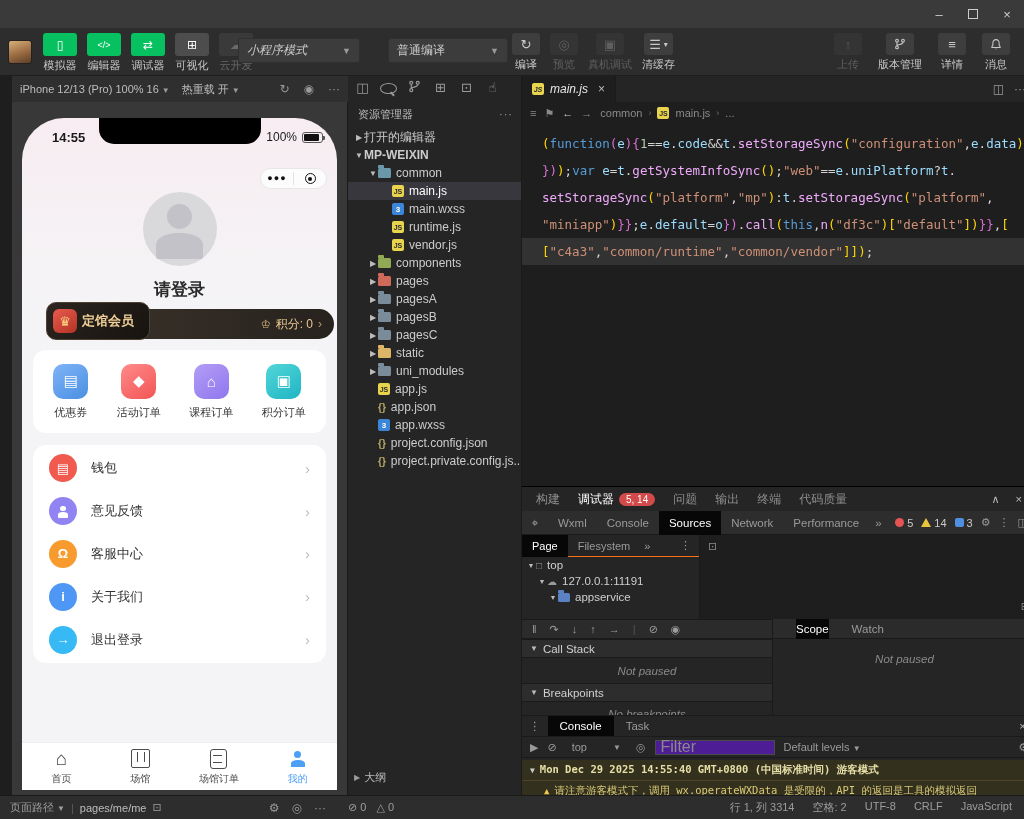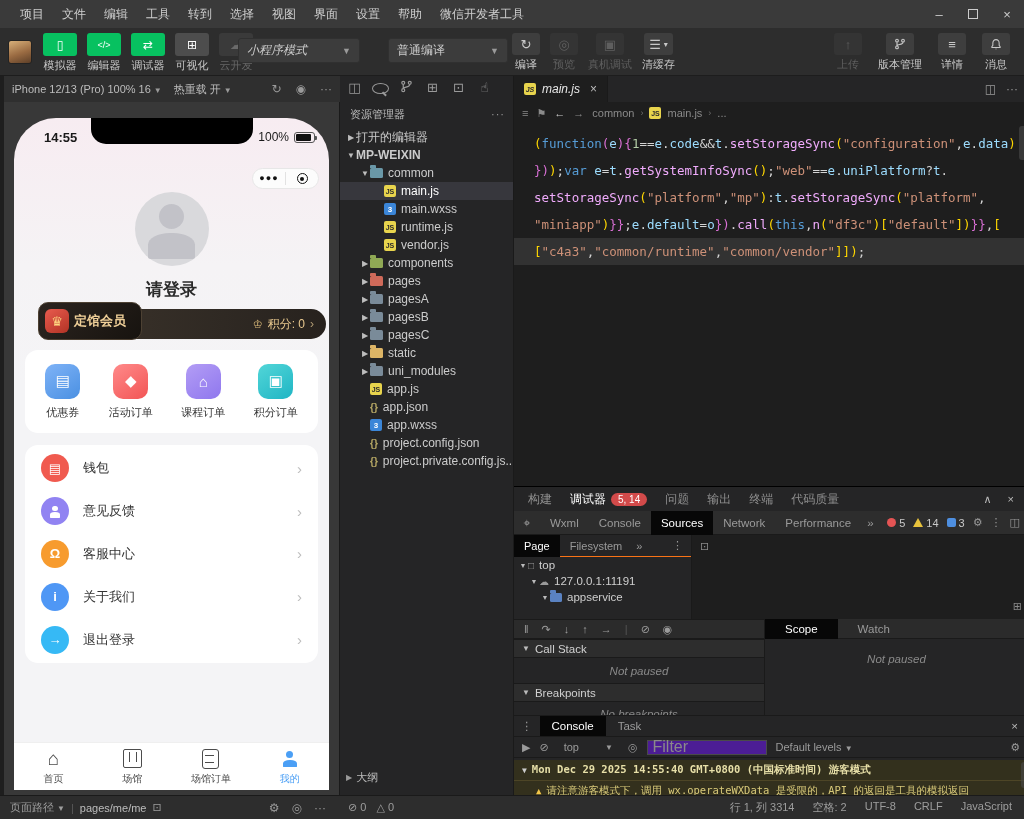--- a/index.html
+++ b/index.html
@@ -36,21 +36,21 @@
   .acticons { position:absolute; left:512px; top:5px; display:flex; gap:10px; }
   .actbtn { display:flex; flex-direction:column; align-items:center; gap:2px; }
   .actbtn .ab-ic { min-width:28px; height:22px; padding:0 5px; border-radius:3px; background:#3e3e3e;
     display:flex; align-items:center; justify-content:center; gap:3px; color:#c8c8c8; font-size:13px; }
   .actbtn.dis .ab-ic { color:#5f5f5f; background:#343434; }
   .actbtn .ab-lab { font-size:11px; color:#c8c8c8; white-space:nowrap; }
   .actbtn.dis .ab-lab { color:#5f5f5f; }
   .rightacts { position:absolute; right:14px; top:5px; display:flex; gap:16px; }
 
   
-  .main { position:absolute; left:4px; top:76px; width:988px; height:719px; }
+  .main { position:absolute; left:12px; top:76px; width:988px; height:719px; }
   .simcol { position:absolute; left:0; top:0; width:336px; height:719px; background:#383838; border-right:1px solid #1a1a1a; }
   .explorer { position:absolute; left:336px; top:0; width:174px; height:719px; background:#252526; border-right:1px solid #1a1a1a; }
   .editorcol { position:absolute; left:510px; top:0; width:514px; height:719px; background:#1e1e1e; }
 
   
   .simbar { position:absolute; left:0; top:0; width:336px; height:26px; background:#2f2f2f; color:#bdbdbd; font-size:11px;
     display:flex; align-items:center; padding:0 8px; gap:12px; }
   .simbar .caret { font-size:8px; color:#9a9a9a; margin-left:3px; }
   .simbar-right { margin-left:auto; display:flex; gap:14px; color:#9a9a9a; font-size:12px; }
   .phone { position:absolute; left:10px; top:42px; width:315px; height:672px; border-radius:42px 42px 0 0;
@@ -181,21 +181,21 @@
   .srctree .arr { width:10px; text-align:center; font-size:7px; color:#bbb; }
   .srctree .sic { margin-right:5px; color:#9a9a9a; font-size:10px; }
   .src-main { position:absolute; left:178px; top:48px; width:336px; height:84px; background:#1e1e1e; }
   .src-main .corner-ic { position:absolute; right:6px; bottom:6px; color:#8a8a8a; font-size:11px; }
   .src-main .top-ic { position:absolute; left:8px; top:5px; color:#8a8a8a; font-size:11px; }
   .dbgctl { position:absolute; left:0; top:132px; width:250px; height:20px; border-top:1px solid #1a1a1a; border-bottom:1px solid #1a1a1a;
     display:flex; align-items:center; gap:13px; padding:0 10px; color:#9c9c9c; font-size:11px; background:#2b2b2b; }
   .scope-pane { position:absolute; left:250px; top:132px; width:264px; height:177px; border-left:1px solid #1a1a1a; background:#252526; }
   .scope-tabs { height:20px; display:flex; align-items:center; font-size:11.5px; color:#9a9a9a; background:#2b2b2b;
     border-bottom:1px solid #1a1a1a; }
-  .scope-tab { padding:0 20px; height:20px; display:flex; align-items:center; }
+  .scope-tab { padding:0 0; height:20px; display:flex; align-items:center;margin-left:23px; }
   .scope-tab.on { background:#070707; color:#fff; }
   .pane-empty { text-align:center; font-style:italic; color:#8a8a8a; font-size:11.5px; }
   .sec-head { height:19px; display:flex; align-items:center; gap:5px; padding:0 8px; font-size:11.5px; color:#d0d0d0;
     background:#2d2d2d; border-bottom:1px solid #1a1a1a; border-top:1px solid #1a1a1a; }
   .sec-head .arr { font-size:8px; color:#bbb; }
   .left-pane { position:absolute; left:0; top:152px; width:250px; height:88px; }
 
   
   .consdrawer { position:absolute; left:0; top:228px; width:514px; height:81px; background:#252526; border-top:1px solid #1a1a1a; }
   .cons-tabs { height:20px; display:flex; align-items:center; font-size:11.5px; color:#9a9a9a; }
@@ -226,33 +226,20 @@
   .sb-counts { display:flex; gap:10px; padding-left:12px; }
   .sb-right { margin-left:auto; display:flex; gap:18px; padding-right:12px; white-space:nowrap; }
   .caret-s { font-size:8px; }
 </style>
 </head>
 <body>
 
 <div class="app">
 
   <div class="titlebar">
-    <div class="menus" id="menus">
-        <span class="menu-item">项目</span>
-        <span class="menu-item">文件</span>
-        <span class="menu-item">编辑</span>
-        <span class="menu-item">工具</span>
-        <span class="menu-item">转到</span>
-        <span class="menu-item">选择</span>
-        <span class="menu-item">视图</span>
-        <span class="menu-item">界面</span>
-        <span class="menu-item">设置</span>
-        <span class="menu-item">帮助</span>
-        <span class="menu-item">微信开发者工具</span>
-      </div>
     <div class="win-controls">
       <div class="win-btn">–</div>
       <div class="win-btn">
           <span class="win-max-box"></span>
         </div>
       <div class="win-btn">×</div>
     </div>
   </div>
 
   <div class="toolbar">

